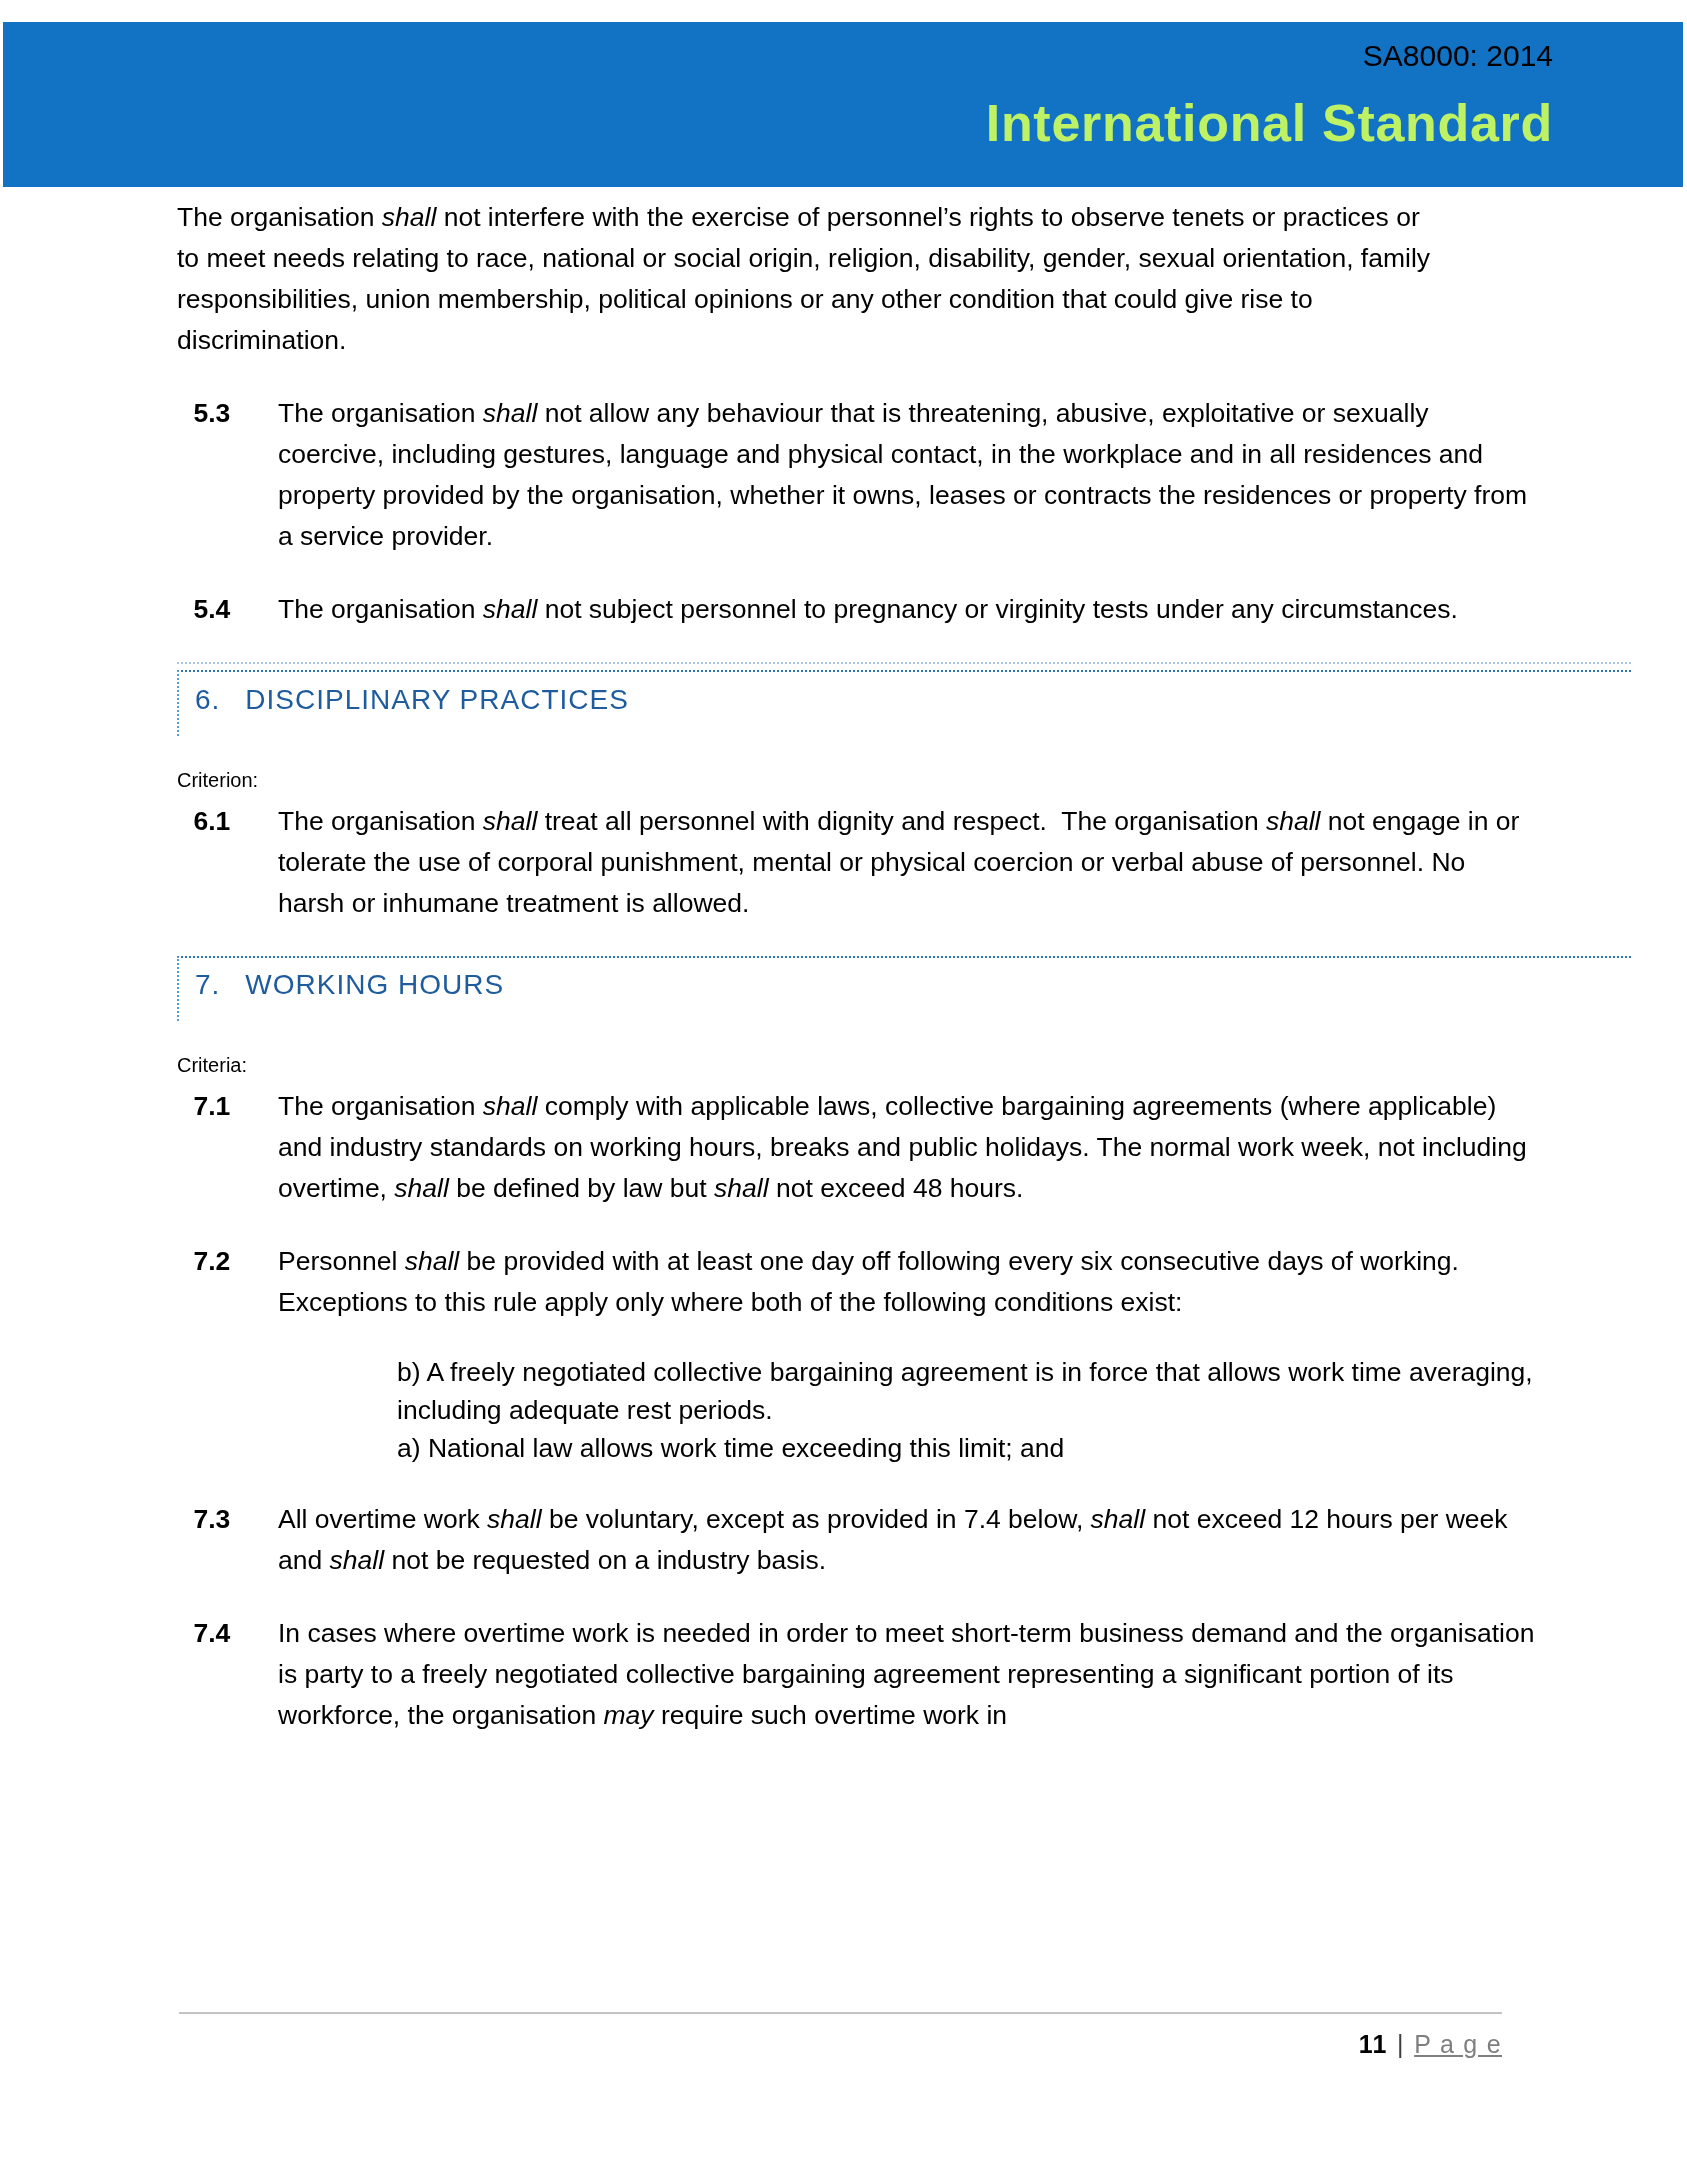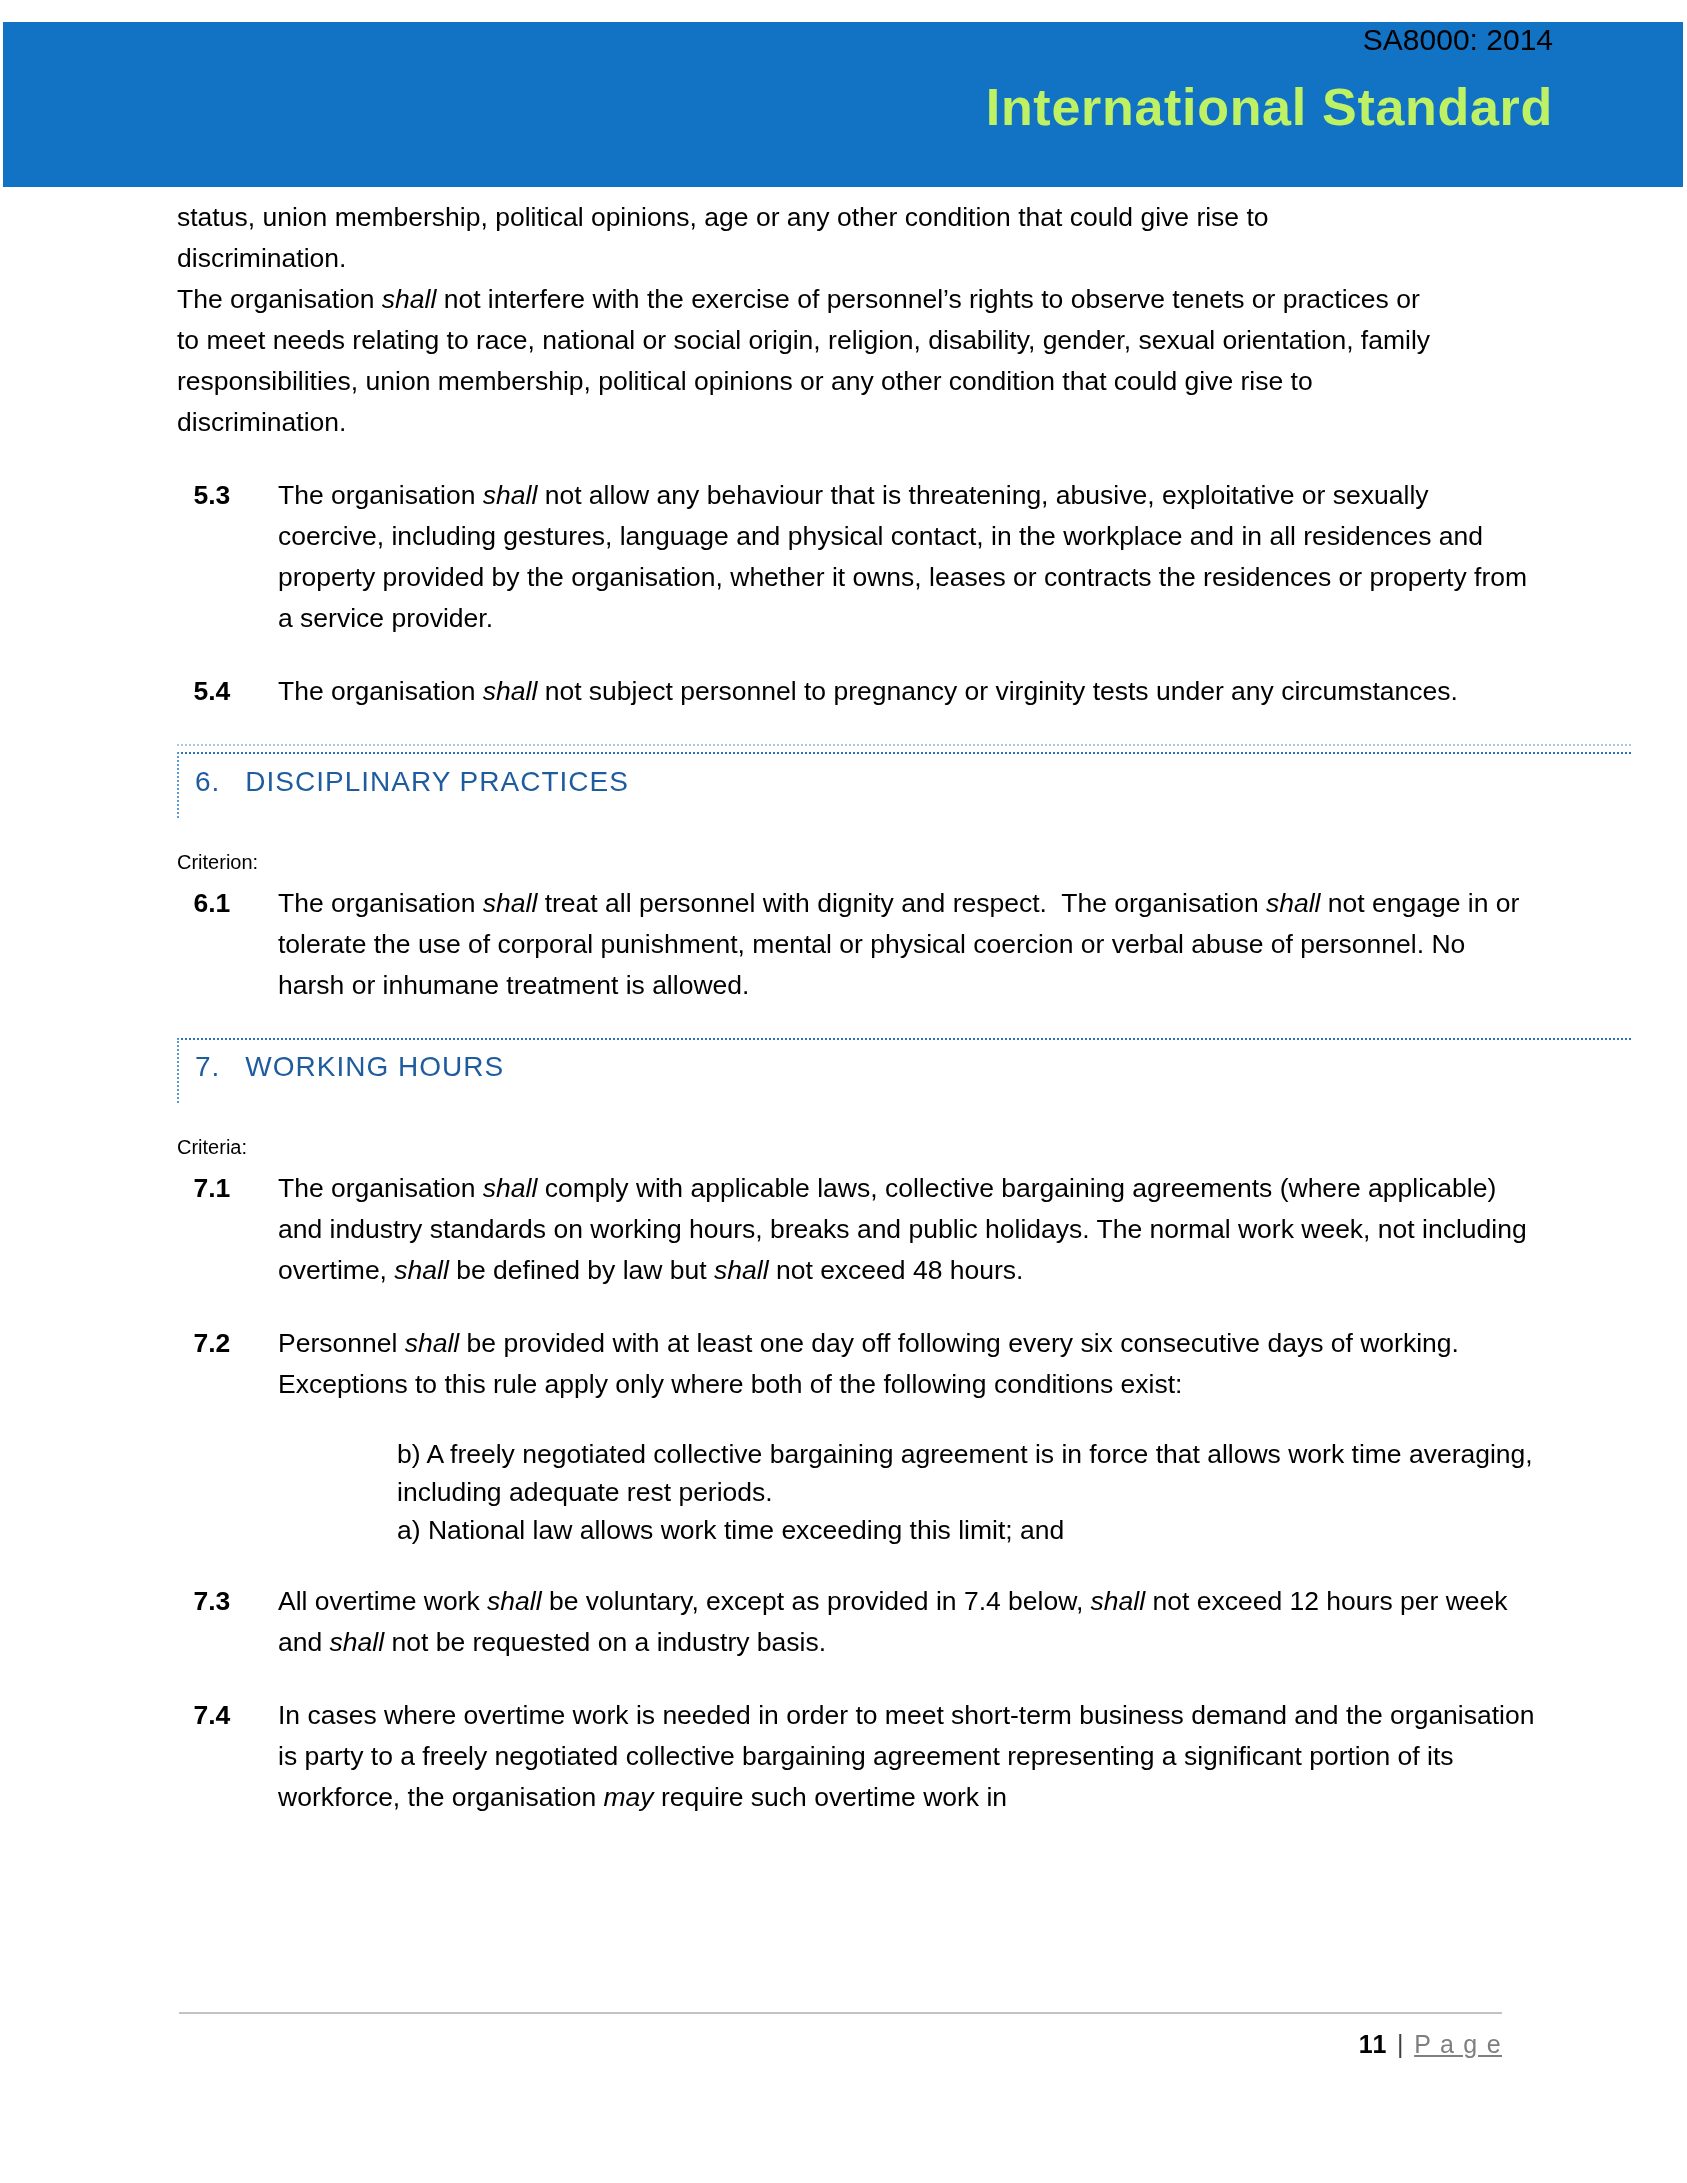--- a/index.html
+++ b/index.html
@@ -12,21 +12,21 @@
     overflow: hidden;
   }
 
   
   .banner {
     position: absolute;
     left: 3.3px; right: 4px; top: 22px; height: 165px;
     background: #1272C4;
     box-sizing: border-box;
     text-align: right;
-    padding: 1px 130px 0 0;
+    padding: 17px 130px 0 0;
   }
   .banner .code {
     font-size: 30px;
     line-height: 34px;
     color: #000;
   }
   .banner .title {
     margin-top: 17px;
     font-size: 52px;
     line-height: 66px;
@@ -125,21 +125,20 @@
 </style>
 </head>
 <body>
 
 <div class="banner">
   <div class="code">SA8000: 2014</div>
   <div class="title">International Standard</div>
 </div>
 
 <div class="content">
-    <p class="cont-para"><span>status, union membership, political opinions, age or any other condition that could give rise to discrimination.</span></p>
     <div class="clause">
       <div class="body"><span>The organisation </span><i>shall</i><span> not interfere with the exercise of personnel’s rights to observe tenets or practices or to meet needs relating to race, national or social origin, religion, disability, gender, sexual orientation, family responsibilities, union membership, political opinions or any other condition that could give rise to discrimination.</span></div>
     </div>
     <div class="clause">
       <div class="num">5.3</div>
       <div class="body"><span>The organisation </span><i>shall</i><span> not allow any behaviour that is threatening, abusive, exploitative or sexually coercive, including gestures, language and physical contact, in the workplace and in all residences and property provided by the organisation, whether it owns, leases or contracts the residences or property from a service provider.</span></div>
     </div>
     <div class="clause">
       <div class="num">5.4</div>
       <div class="body"><span>The organisation </span><i>shall</i><span> not subject personnel to pregnancy or virginity tests under any circumstances.</span></div>

